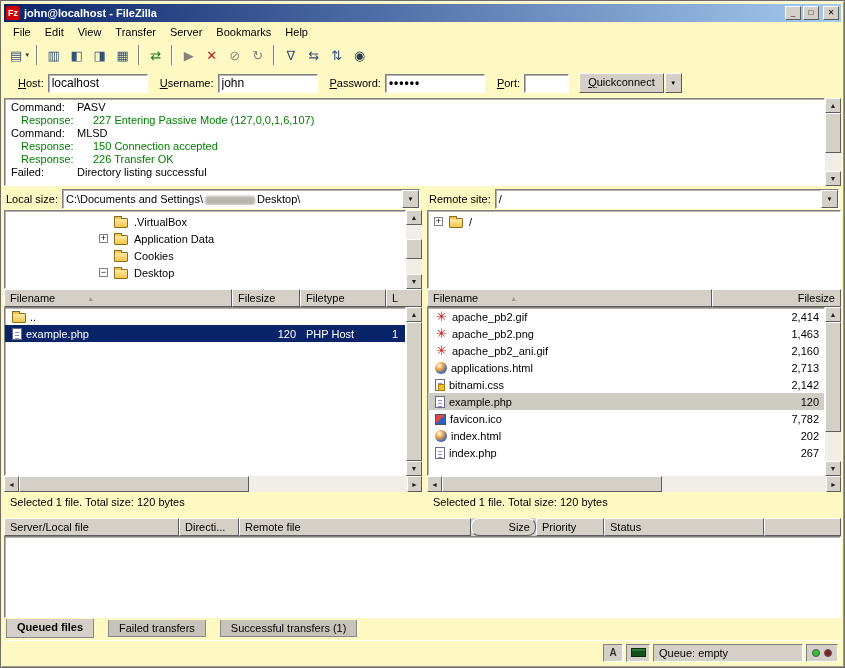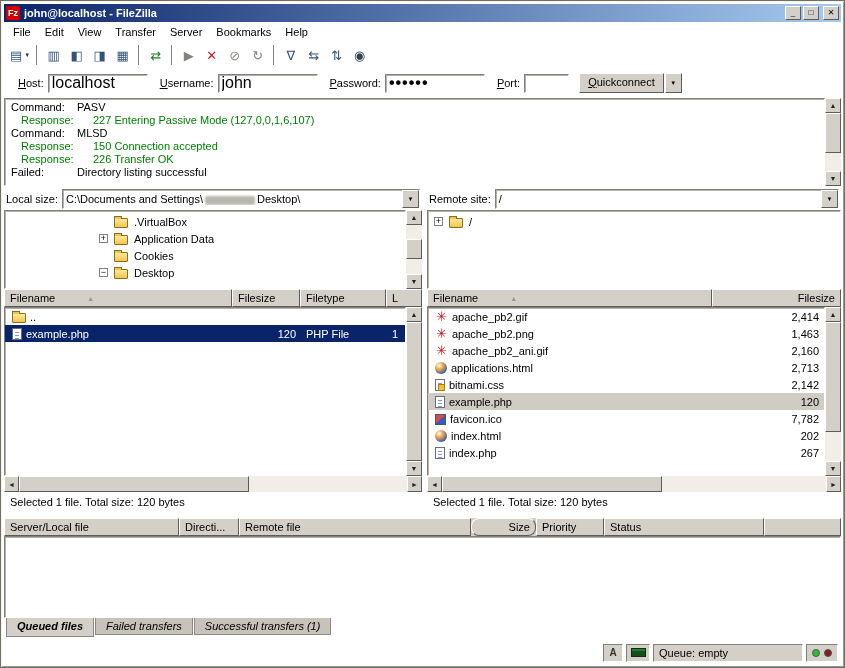--- a/index.html
+++ b/index.html
@@ -1,19 +1,19 @@
 <!DOCTYPE html>
 <html><head>
 <meta charset="utf-8">
 <style>
   * { box-sizing: border-box; margin: 0; padding: 0; }
   html,body { background:#808080; }
   body { font-family:"Liberation Sans", sans-serif; font-size:11px; color:#000; }
 
-  .window { position:relative; width:845px; height:668px; background:#ffffff;
+  .window { position:relative; width:845px; height:668px; background:#fef9c3;
             border:1px solid #716f64; padding:3px;
             box-shadow: inset 1px 1px 0 #f4f2ec, inset -1px -1px 0 #9b988f; }
   .col-stack { display:flex; flex-direction:column; height:660px; width:837px; }
 
   
   .titlebar { height:18px; background:linear-gradient(90deg,#0a246a,#a6caf0);
               display:flex; align-items:center; padding:0 2px; flex:0 0 auto; }
   .app-icon { width:14px; height:14px; background:#d40000; color:#fff; font-size:9px; font-weight:bold;
               text-align:center; line-height:14px; border-radius:2px; margin-right:4px; }
   .title-text { color:#fff; font-weight:bold; flex:1; white-space:nowrap; overflow:hidden; }
@@ -33,21 +33,21 @@
   .tsep { width:2px; height:20px; margin:0 4px; border-left:1px solid #808080; border-right:1px solid #fff; }
   .g-blue { color:#34537c; } .g-green { color:#1a7a1a; } .g-red { color:#c01818; }
   .g-gray { color:#85837c; } .g-dark { color:#30404e; }
 
   
   .qcbar { height:30px; display:flex; align-items:center; padding:0 6px; gap:4px; flex:0 0 auto; }
   .qclabel { display:inline-block; margin-left:8px; }
   .qclabel::first-letter { text-decoration:underline; }
   .qcinput { height:19px; border:1px solid; border-color:#808080 #fff #fff #808080;
              box-shadow: inset 1px 1px 0 #b5b2aa; background:#fff; font-family:inherit;
-             font-size:16px; padding:1px 3px; }
+             font-size:12px; padding:1px 3px; }
   .w100 { width:100px; } .w45 { width:45px; }
   .pw { letter-spacing:1px; font-weight:bold; }
   .qcbtn { height:20px; display:flex; align-items:stretch; margin-left:6px; cursor:default; }
   .qcbtn-main { background:#d4d0c8; border:1px solid; border-color:#fff #5c5c5c #5c5c5c #fff;
                 padding:2px 8px; }
   .qcbtn-main::first-letter { text-decoration:underline; }
   .qcbtn-dd { width:17px; background:#d4d0c8; border:1px solid; border-color:#fff #5c5c5c #5c5c5c #fff;
               display:flex; align-items:center; justify-content:center; font-size:6px; margin-left:1px; }
 
   
@@ -137,21 +137,21 @@
 
   .pane-status { height:20px; display:flex; align-items:center; padding:0 6px; flex:0 0 auto; }
 
   
   .qsplit { height:6px; flex:0 0 auto; }
   .queue-header { height:18px; display:flex; background:#d4d0c8; flex:0 0 auto; }
   .qc1 { width:175px; } .qc2 { width:60px; } .qc3 { width:232px; }
   .qc4 { width:65px; justify-content:flex-end;border-radius:8px; } .qc5 { width:68px; } .qc6 { width:160px; } .qc7 { flex:1; }
   .queue-body { height:82px; flex:0 0 auto; }
 
-  .tabsrow { height:20px; display:flex; align-items:flex-start; padding-left:2px; gap:1px; flex:0 0 auto;font-style:italic; }
+  .tabsrow { height:20px; display:flex; align-items:center; padding-left:2px; gap:14px; flex:0 0 auto; }
   .tab { padding:2px 10px 3px; background:#c7c3ba; border:1px solid #888; border-top:none;
          height:17px; white-space:nowrap; }
   .tab.active { background:#d4d0c8; font-weight:bold; height:19px; border-top:none; }
 
   
   .statusbar { height:24px; margin-top:2px; border-top:1px solid #fff; display:flex;
                align-items:center; padding:2px 3px; flex:0 0 auto; }
   .sb-right { margin-left:auto; display:flex; align-items:center; gap:3px; }
   .sb-panel { height:18px; border:1px solid; border-color:#808080 #fff #fff #808080;
               display:flex; align-items:center; background:#d4d0c8; }
@@ -354,21 +354,21 @@
               <span class="fcol num lc-size"></span>
               <span class="fcol lc-type"></span>
               <span class="fcol lc-last"></span>
             </div>
             <div class="file-row sel-active">
               <span class="fcol lc-name">
                   <span class="ic ic-page"></span>
                   <span>example.php</span>
                 </span>
               <span class="fcol num lc-size">120</span>
-              <span class="fcol lc-type">PHP File</span>
+              <span class="fcol lc-type">PHP Host</span>
               <span class="fcol lc-last">1</span>
             </div>
           </div>
           <div class="vscroll">
             <div class="sbtn">▲</div>
             <div class="strack">
                 <div class="sthumb" style="top:0;bottom:0"></div>
               </div>
             <div class="sbtn">▼</div>
           </div>

